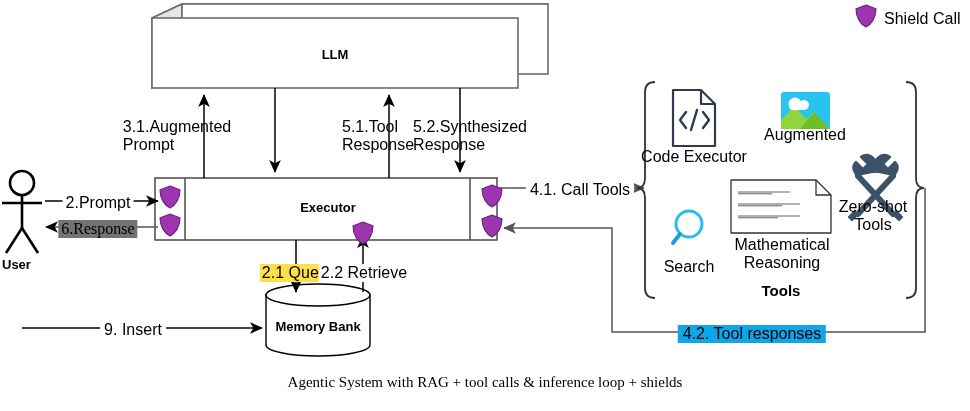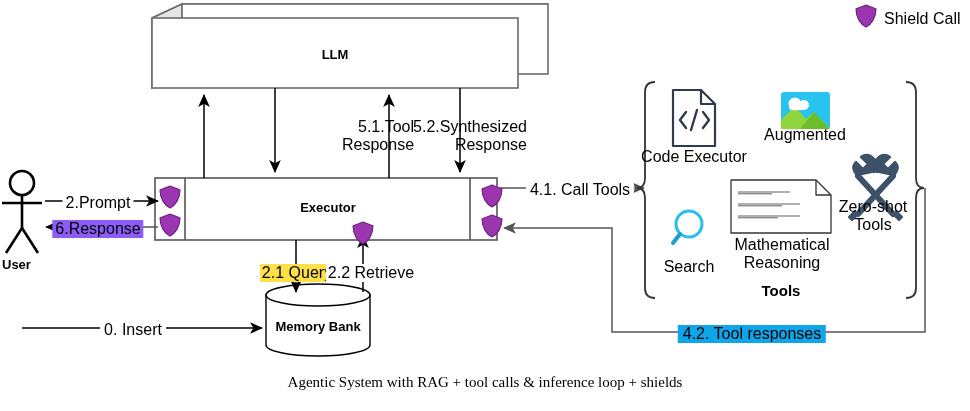--- a/index.html
+++ b/index.html
@@ -1,19 +1,19 @@
 <!DOCTYPE html>
 <html><head>
 <meta charset="utf-8">
 <style>
   html,body{margin:0;padding:0;background:#ffffff;}
   body{font-family:"Liberation Sans",sans-serif;}
   #stage{position:relative;width:970px;height:411px;background:#ffffff;overflow:hidden;}
   .lbl{position:absolute;font-size:16px;color:#000;line-height:1.15;white-space:nowrap;}
-  .lbl.ctr{transform:translateX(-50%);text-align:right;}
+  .lbl.ctr{transform:translateX(-50%);text-align:left;}
   .bold{font-weight:bold;}
   svg.layer{position:absolute;left:0;top:0;width:970px;height:411px;overflow:visible;}
   .cap{position:absolute;left:485px;top:374px;transform:translateX(-50%);font-size:15px;color:#000;white-space:nowrap;font-family:Liberation Serif, serif;}
 </style>
 </head>
 <body>
 
 <div id="stage">
 
   <svg class="layer">
@@ -153,34 +153,38 @@
         <use href="#shieldg" x="866" y="16"></use>
       </g>
   </svg>
 
   <div class="lbl ctr bold" style="left:335px;top:48px;font-size:13px;">LLM</div>
   <div class="lbl ctr bold" style="left:328px;top:201px;font-size:13px;">Executor</div>
   <div class="lbl ctr bold" style="left:318px;top:320px;font-size:13px;">Memory Bank</div>
   <div class="lbl bold" style="left:2px;top:258px;font-size:13px;">User</div>
   <div class="lbl ctr bold" style="left:781px;top:282px;font-size:15px;">Tools</div>
 
+  <div class="lbl ctr" style="left:177px;top:118px;">
+    <span>3.1.Augmented</span><br>
+    <span>Prompt</span>
+  </div>
   <div class="lbl ctr" style="left:378px;top:118px;">
     <span>5.1.Tool</span><br>
     <span>Response</span>
   </div>
   <div class="lbl ctr" style="left:470px;top:118px;">
     <span>5.2.Synthesized</span><br>
     <span>Response</span>
   </div>
 
   <div class="lbl ctr" style="left:98px;top:194px;background:#fff;padding:0 3px;">2.Prompt</div>
-  <div class="lbl ctr" style="left:98px;top:220px;background:#8b5cf6;padding:0 3px;">6.Response</div>
+  <div class="lbl ctr" style="left:98px;top:220px;background:#737373;padding:0 3px;font-family:Liberation Serif, serif;">6.Response</div>
   <div class="lbl ctr" style="left:297px;top:264px;background:#fde047;padding:0 2px;">2.1 Query</div>
-  <div class="lbl ctr" style="left:364px;top:264px;background:#fff;padding:0 2px;margin-left:7px;">2.2 Retrieve</div>
-  <div class="lbl ctr" style="left:133px;top:321px;background:#fff;padding:0 4px;">0. Insert</div>
+  <div class="lbl ctr" style="left:364px;top:264px;background:#fff;padding:0 2px;">2.2 Retrieve</div>
+  <div class="lbl ctr" style="left:133px;top:321px;background:#fff;padding:0 4px;">9. Insert</div>
   <div class="lbl ctr" style="left:580px;top:181px;background:#fff;padding:0 4px;">4.1. Call Tools</div>
   <div class="lbl ctr" style="left:752px;top:325px;background:#0ea5e9;padding:0 5px;">4.2. Tool responses</div>
 
   <div class="lbl ctr" style="left:694px;top:148px;">Code Executor</div>
   <div class="lbl ctr" style="left:805px;top:126px;">Augmented</div>
   <div class="lbl ctr" style="left:689px;top:258px;">Search</div>
   <div class="lbl ctr" style="left:873px;top:198px;text-align:center;white-space:normal;width:72px;">Zero-shot Tools</div>
   <div class="lbl ctr" style="left:782px;top:236px;text-align:center;white-space:normal;width:110px;">Mathematical Reasoning</div>
 
   <div class="lbl" style="left:884px;top:10px;">Shield Call</div>

